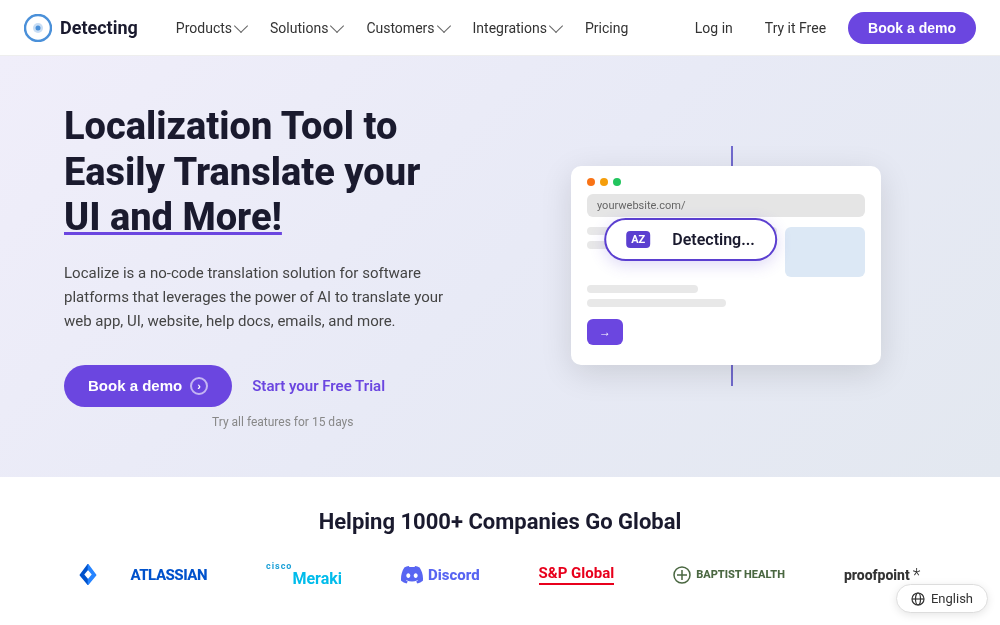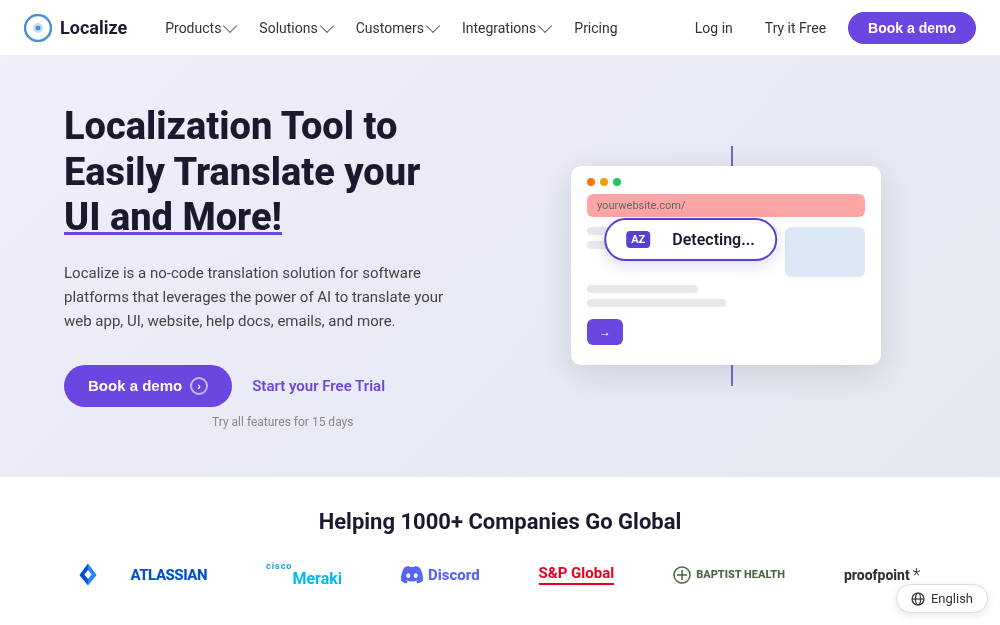--- a/index.html
+++ b/index.html
@@ -181,21 +181,21 @@
       gap: 5px;
       margin-bottom: 8px;
     }
     .dot {
       width: 8px;
       height: 8px;
       border-radius: 50%;
       background: #ddd;
     }
     .address-bar {
-      background: #fca5a5;
+      background: #e5e5e5;
       border-radius: 6px;
       padding: 5px 10px;
       font-size: 11px;
       color: #666;
       margin-bottom: 10px;
       display: flex;
       align-items: center;
       justify-content: space-between;
     }
     .browser-content-line {
@@ -304,21 +304,21 @@
 <body>
 
 <nav>
   <a class="nav-logo" href="#">
 
     <svg class="logo-icon" viewBox="0 0 28 28" fill="none" xmlns="http://www.w3.org/2000/svg">
       <circle cx="14" cy="14" r="13" stroke="#4a90d9" stroke-width="2.5" fill="none"></circle>
       <circle cx="14" cy="14" r="5" fill="#4a90d9" opacity="0.3"></circle>
       <circle cx="14" cy="14" r="2.5" fill="#4a90d9"></circle>
     </svg>
-    <span class="logo-text">Localize</span>
+    <span class="logo-text">Detecting</span>
   </a>
   <div class="nav-links">
     <div class="nav-item">
       <span>Products</span>
       <span class="nav-chevron"></span>
     </div>
     <div class="nav-item">
       <span>Solutions</span>
       <span class="nav-chevron"></span>
     </div>

